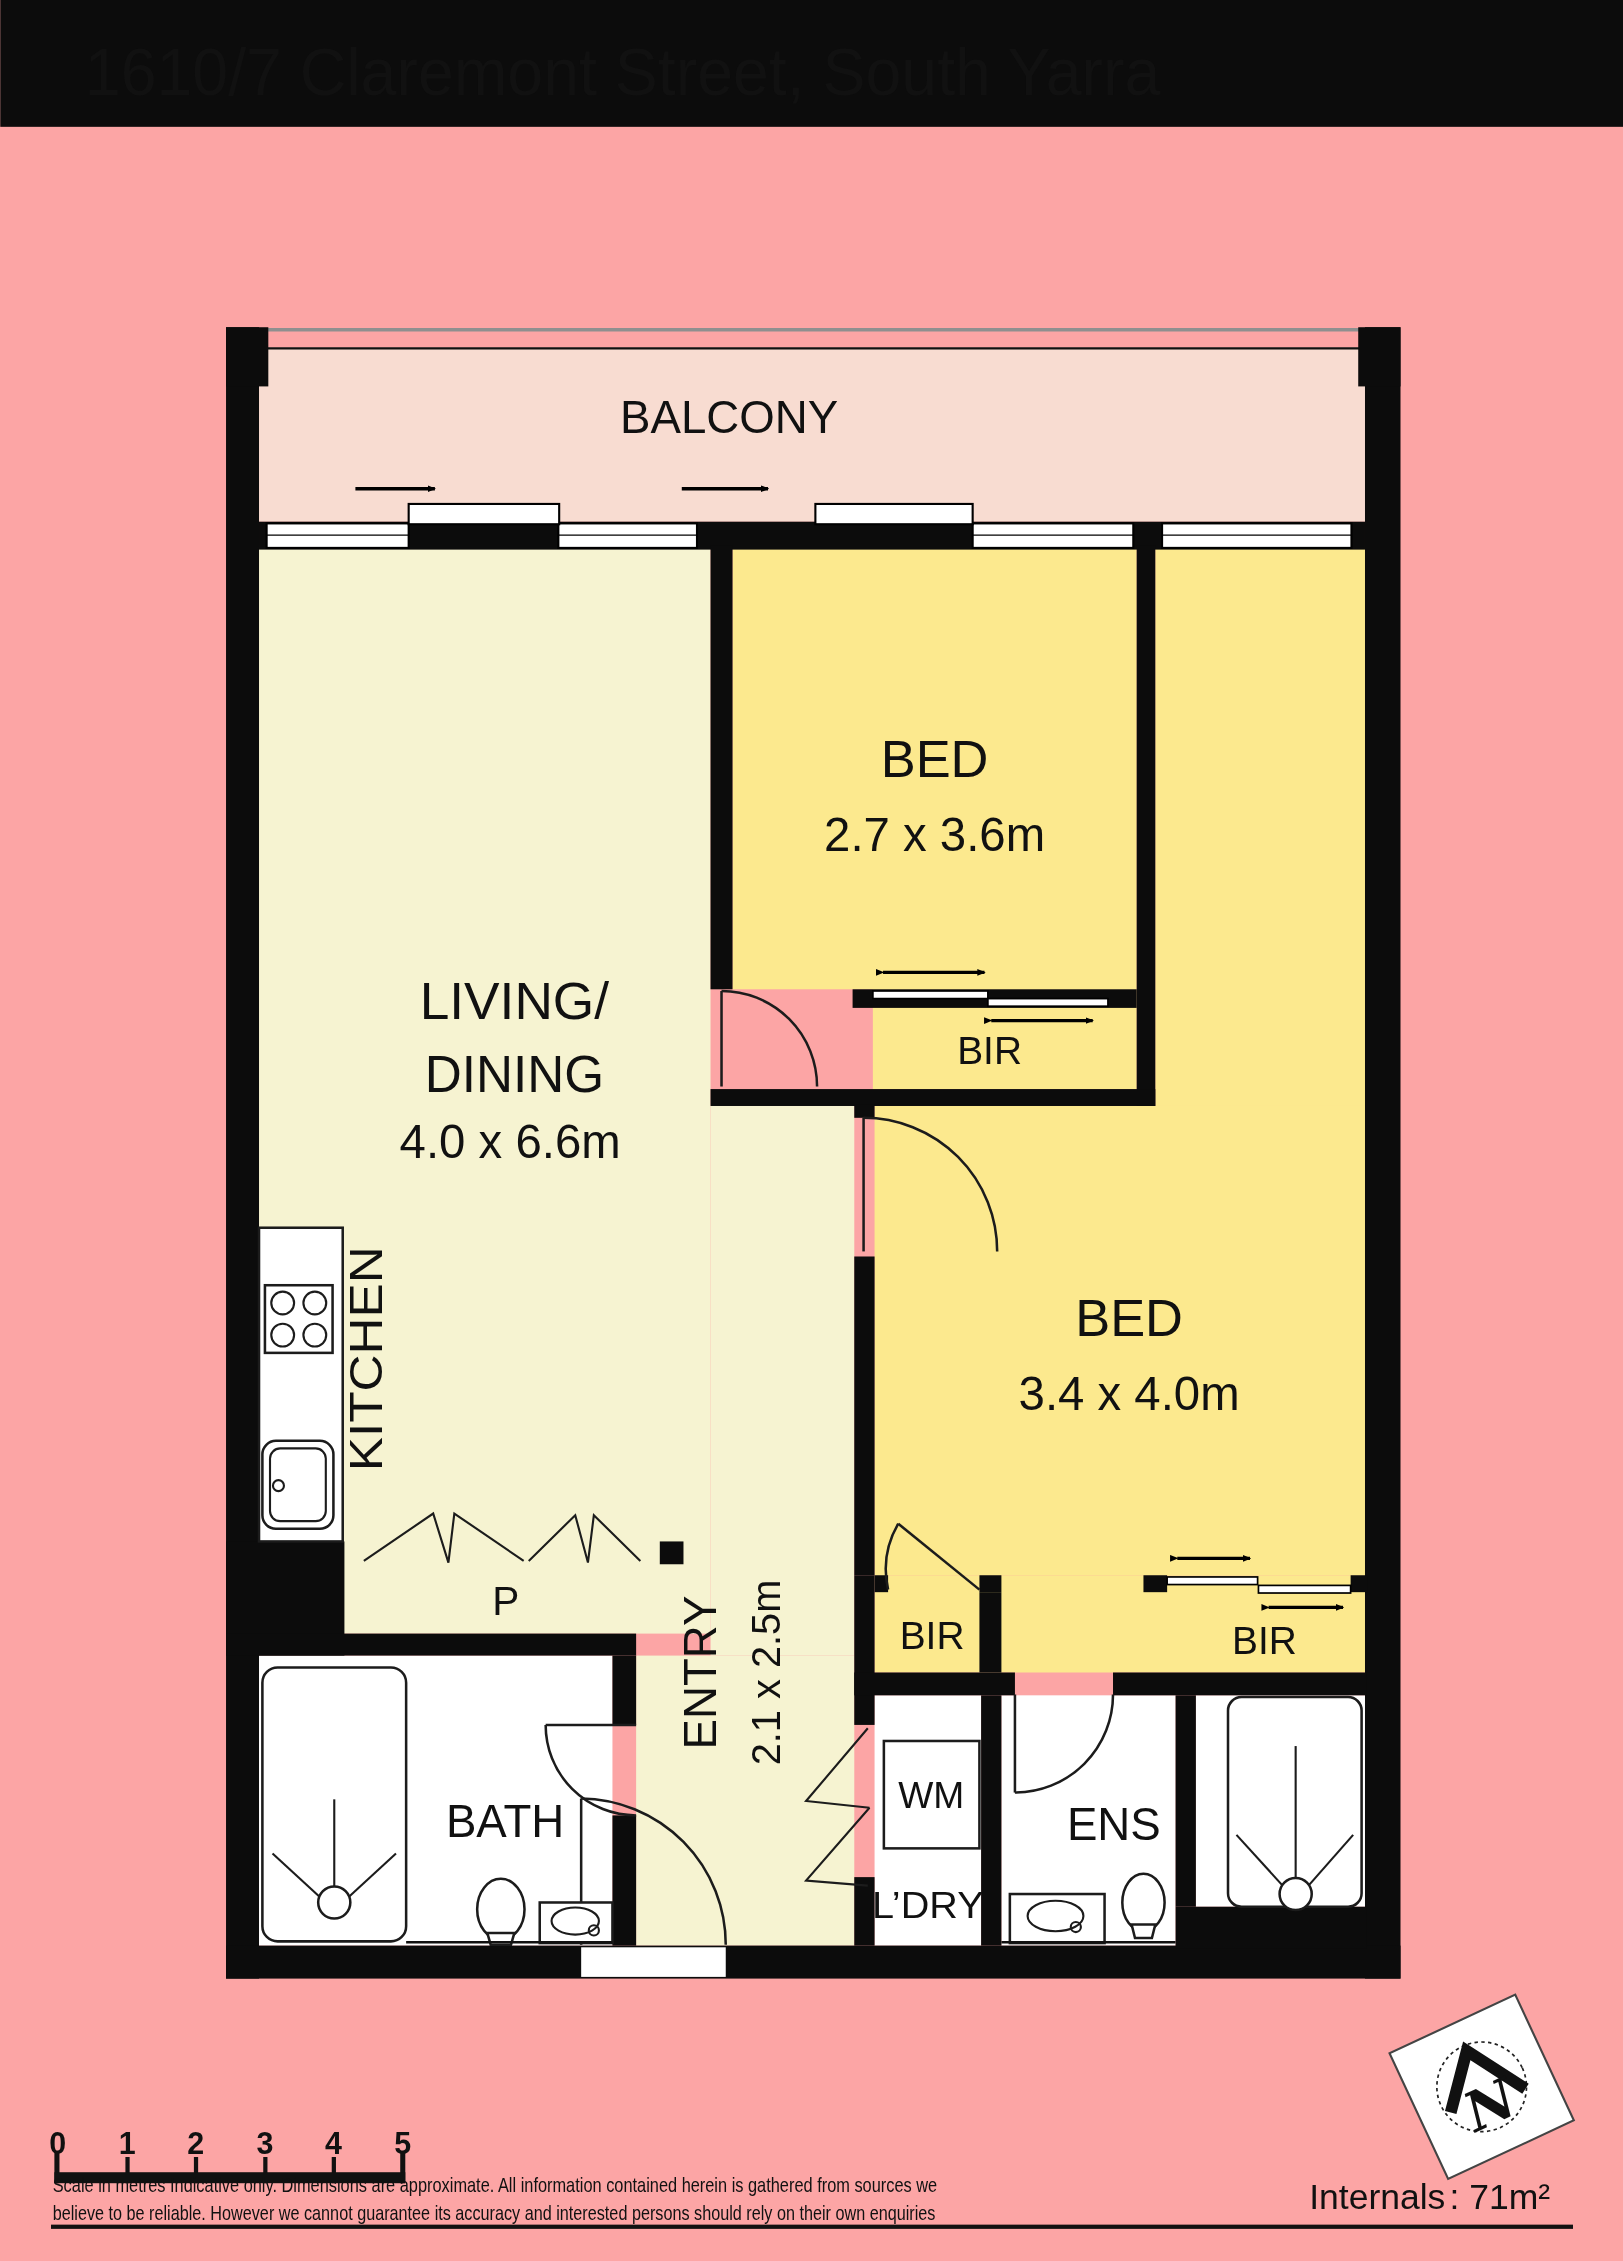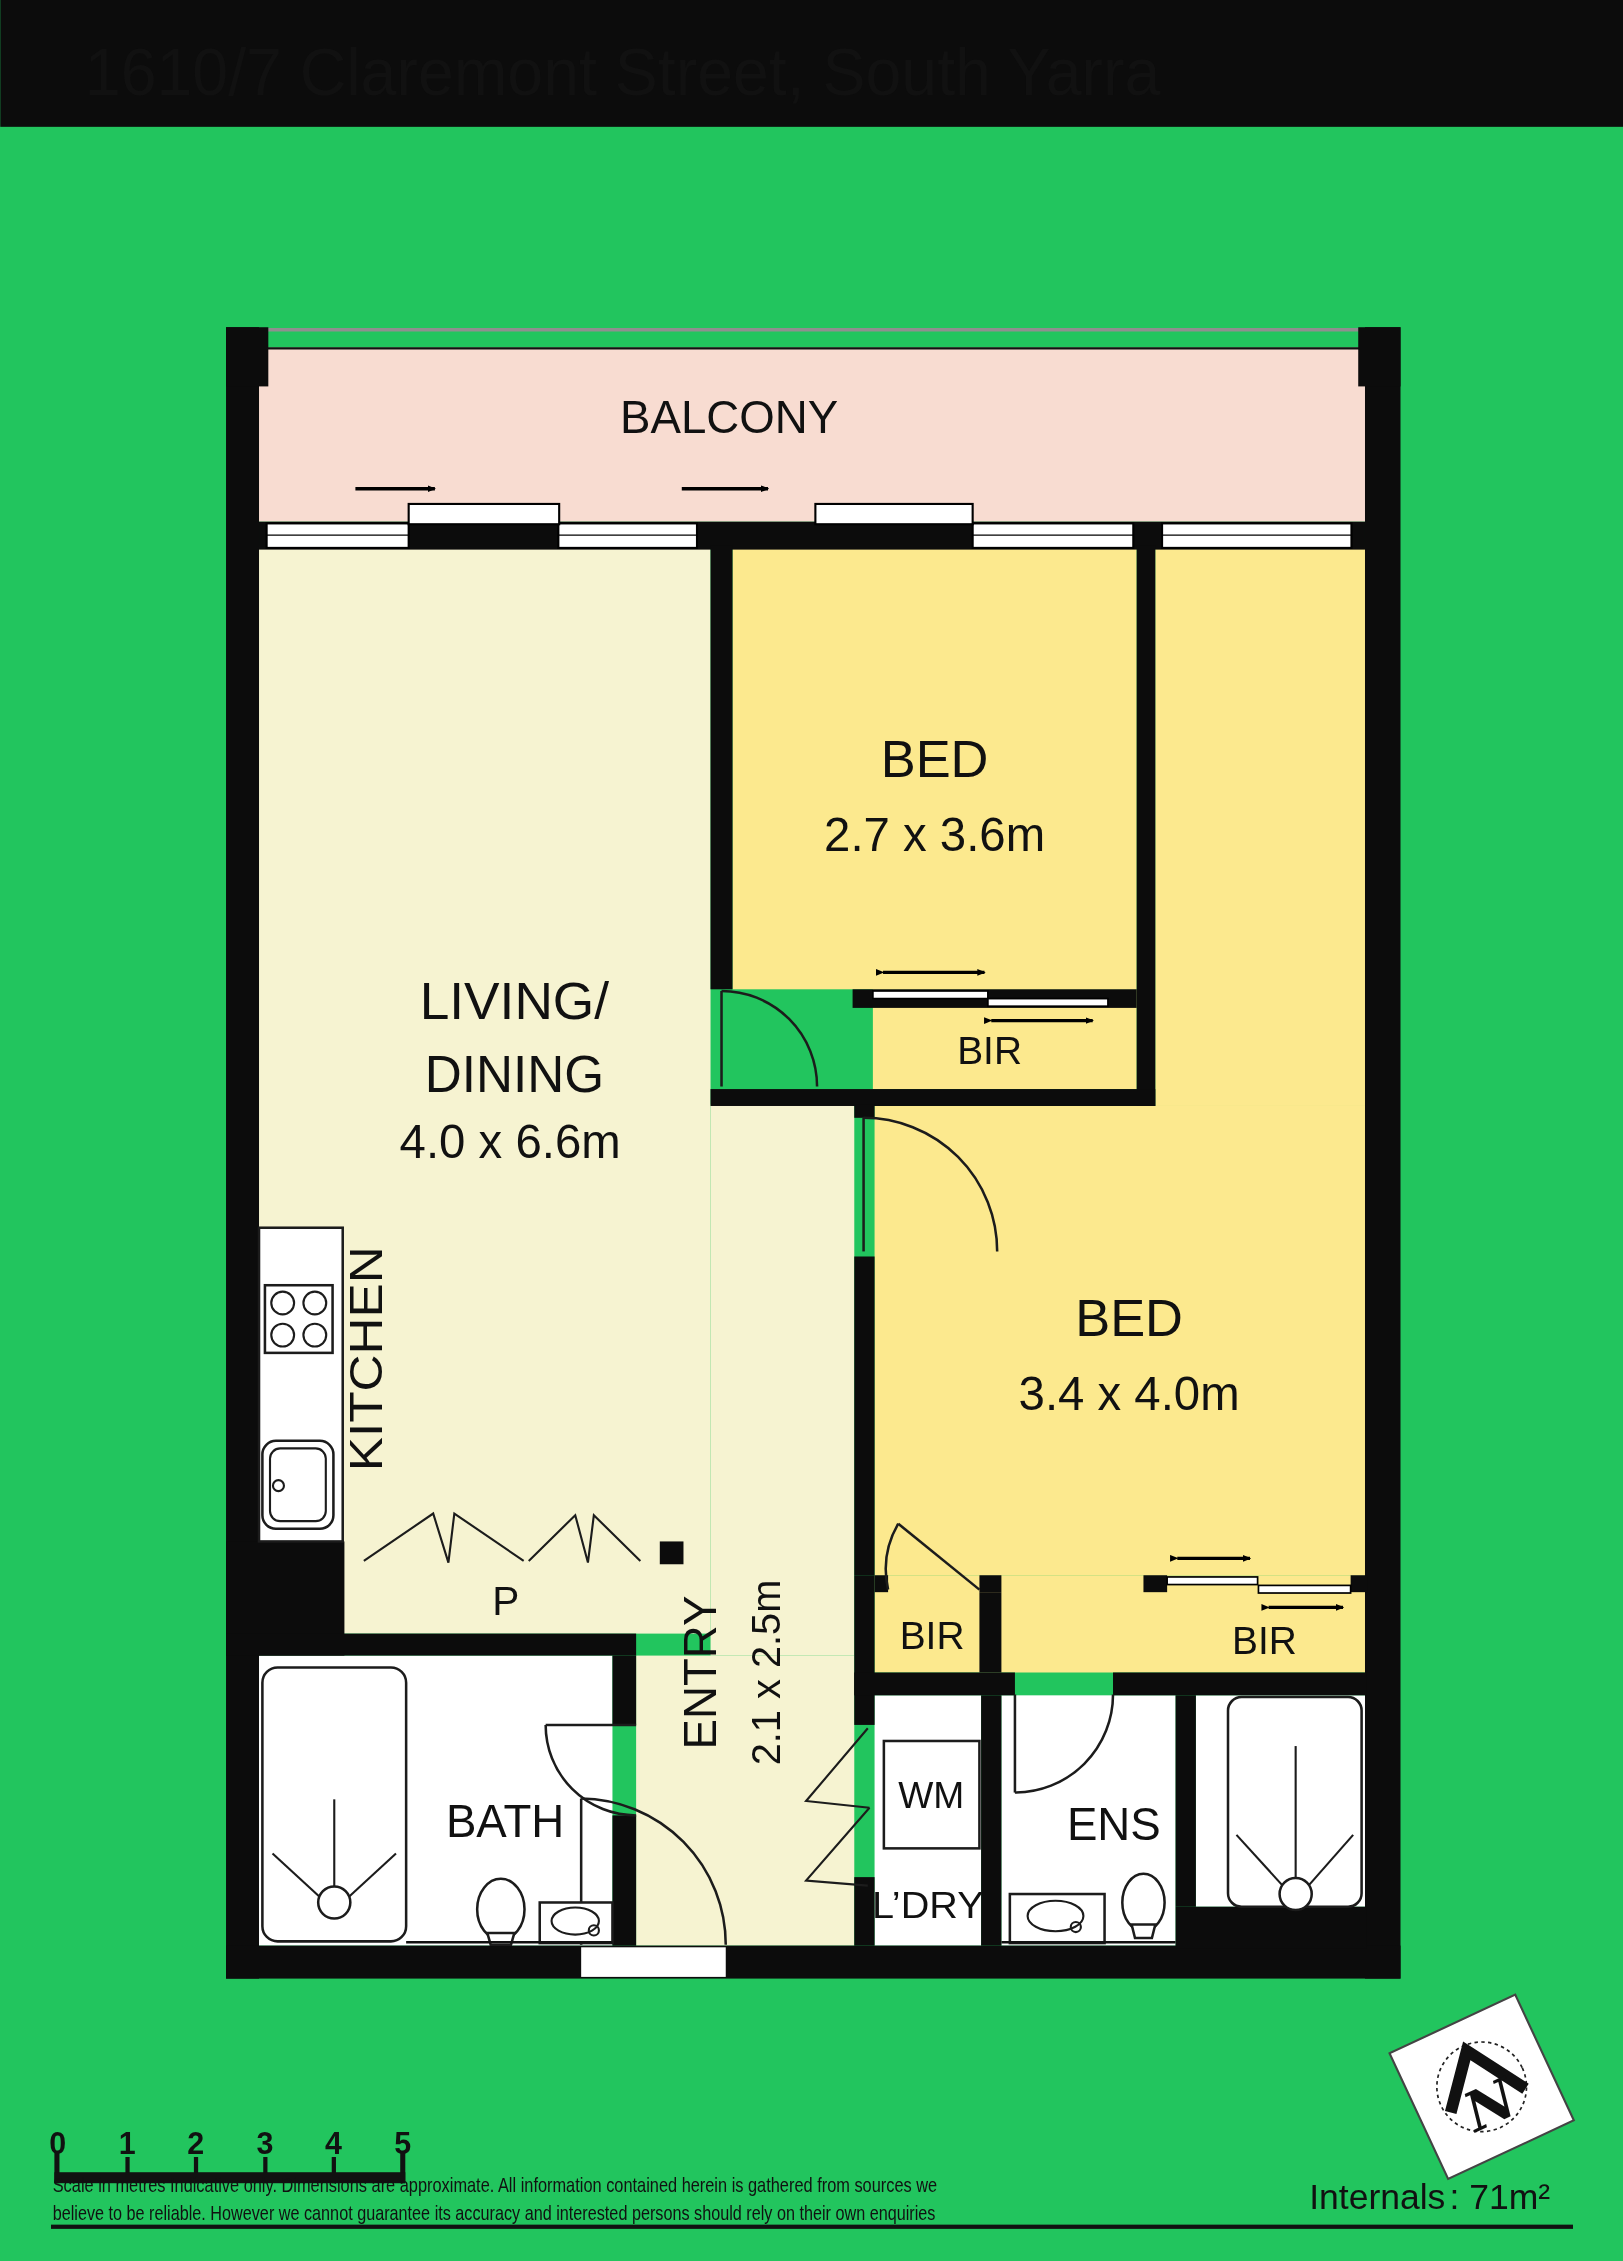--- a/index.html
+++ b/index.html
@@ -1,16 +1,16 @@
 <!DOCTYPE html>
 <html style="--c-wall: #0c0c0c; --c-line: #1c1c1c; --c-balcony: #f8dcd1; --c-bed: #fce98e; --c-living: #f6f3d1; --c-paper: #ffffff; --c-header_text: #ffffff;font-size:13.5px"><head>
 <meta charset="utf-8">
 <style>
   html,body{margin:0;padding:0;background:#e8e8e8;}
-  .page{position:relative;width:1624px;height:2261px;background:#22c55e;margin:0 auto;
+  .page{position:relative;width:1624px;height:2261px;background:#fca5a5;margin:0 auto;
         font-family:"Liberation Sans","DejaVu Sans",sans-serif;}
   .page svg{display:block;width:1624px;height:2261px;}
   :root{
     --c-wall:#0c0c0c; --c-line:#1c1c1c; --c-balcony:#f8dcd1;
     --c-bed:#fce98e; --c-living:#f6f3d1; --c-paper:#ffffff; --c-header_text:#ffffff;
   }
   .wall{fill:var(--c-wall);}
   .pink{fill:var(--c-balcony);}
   .yellow{fill:var(--c-bed);}
   .cream{fill:var(--c-living);}

